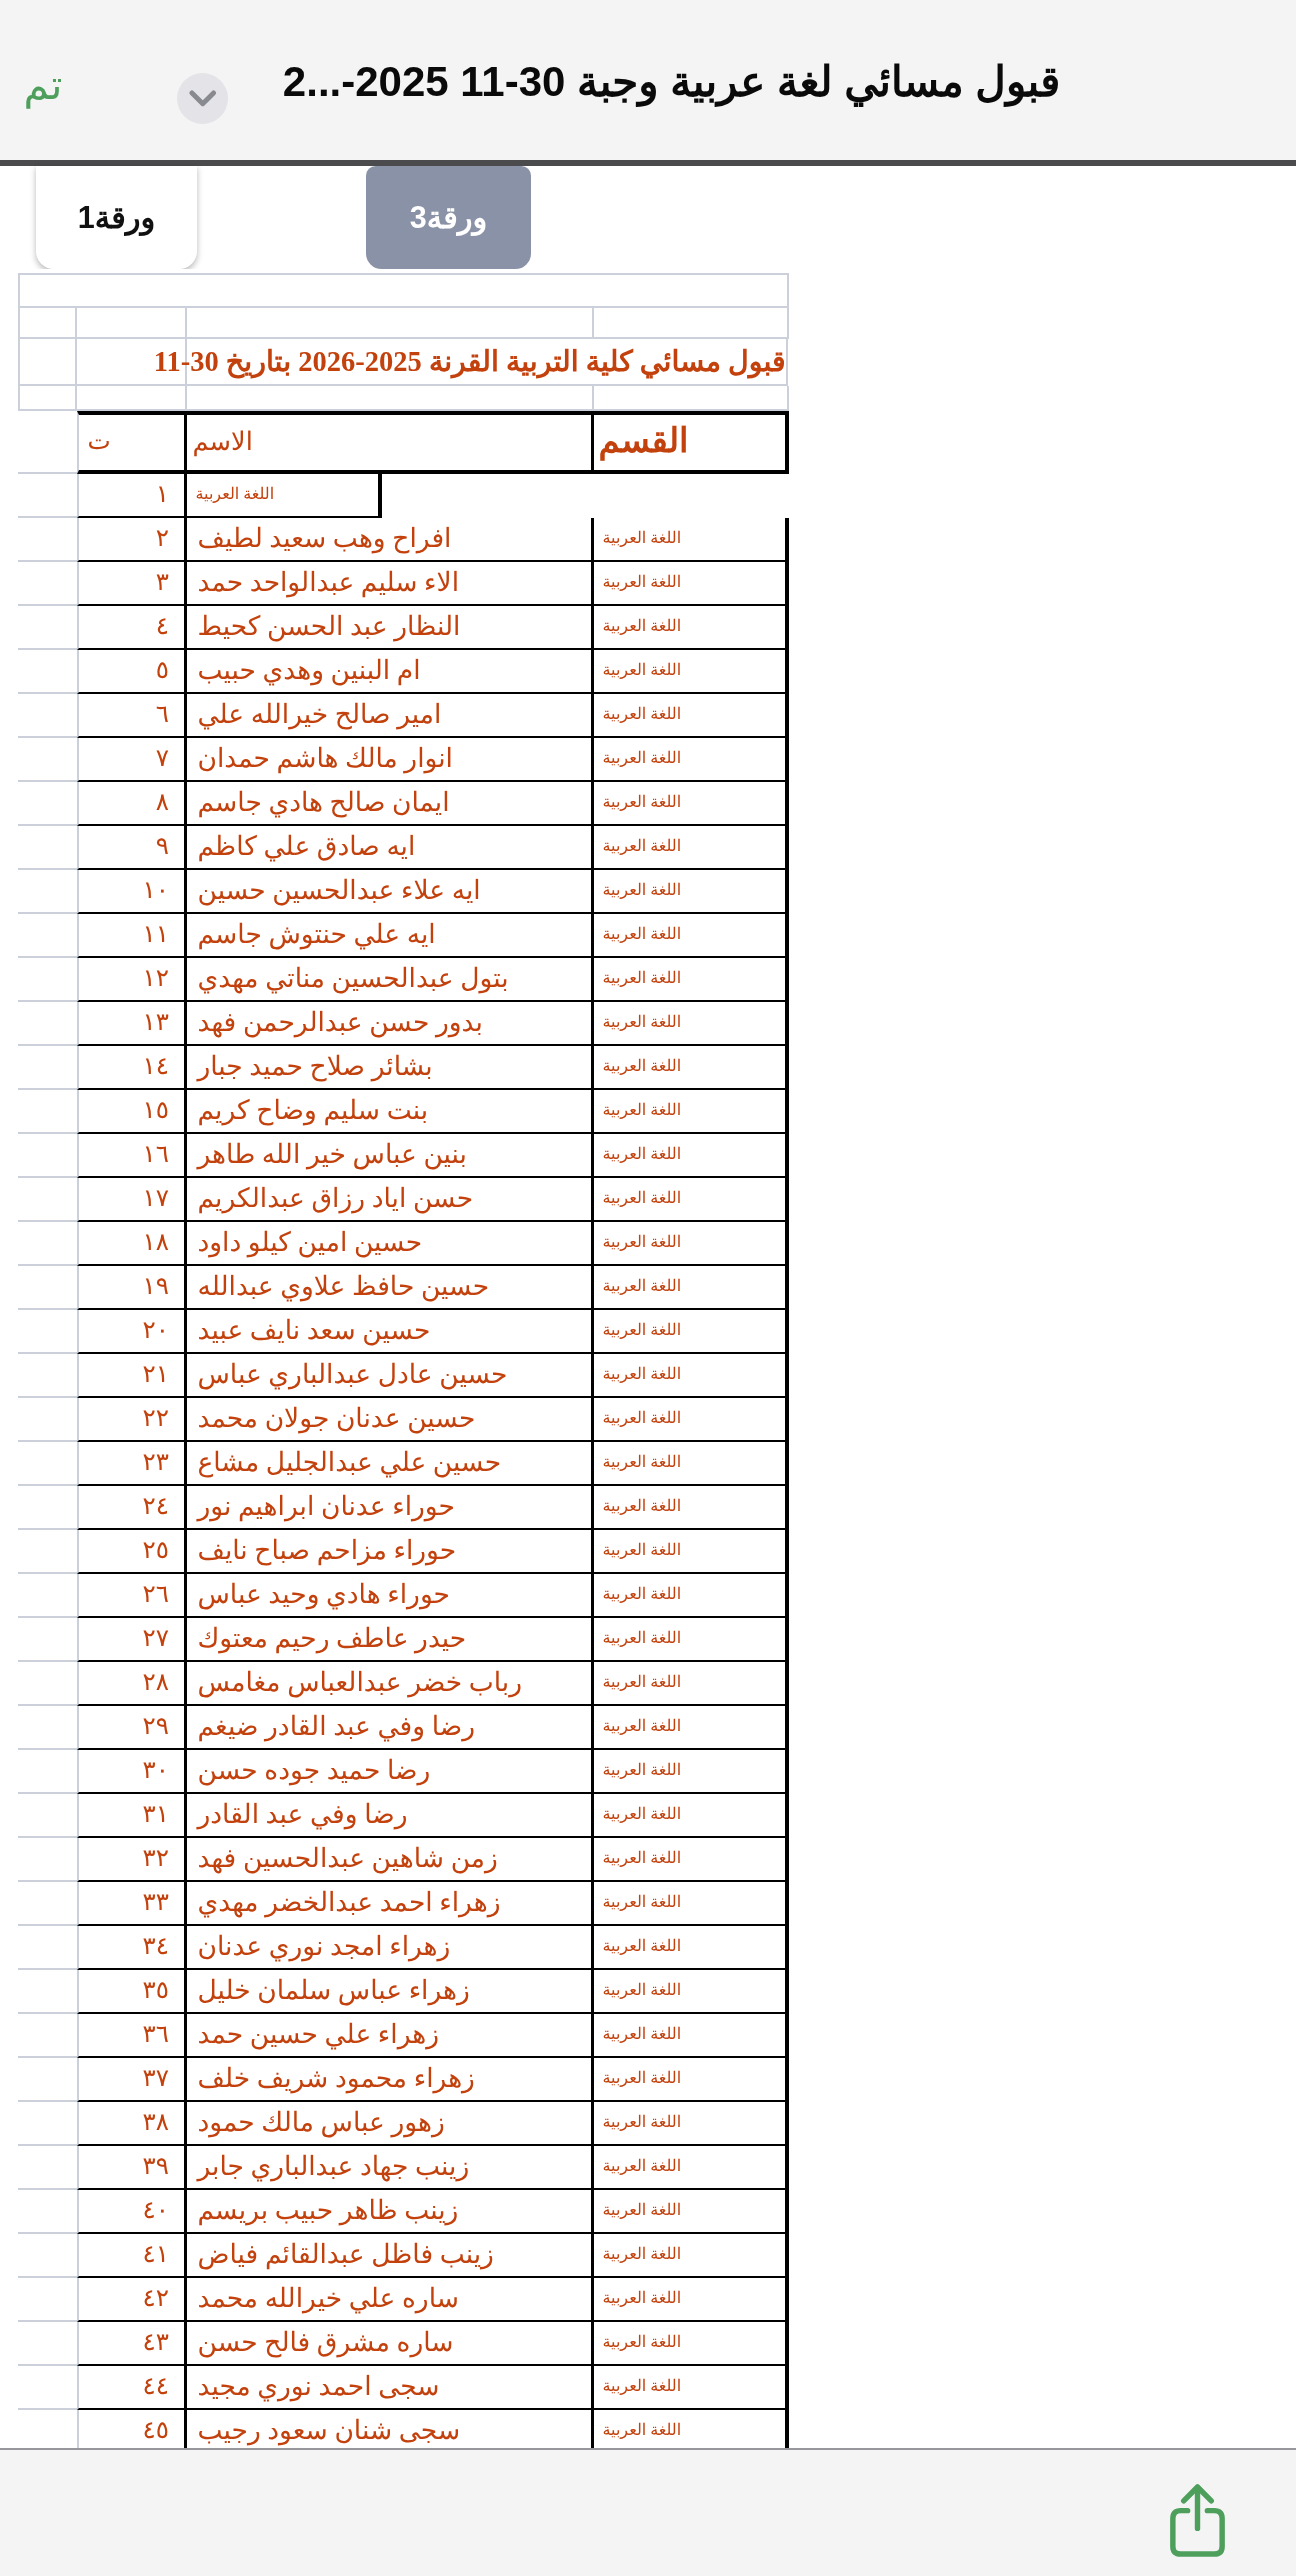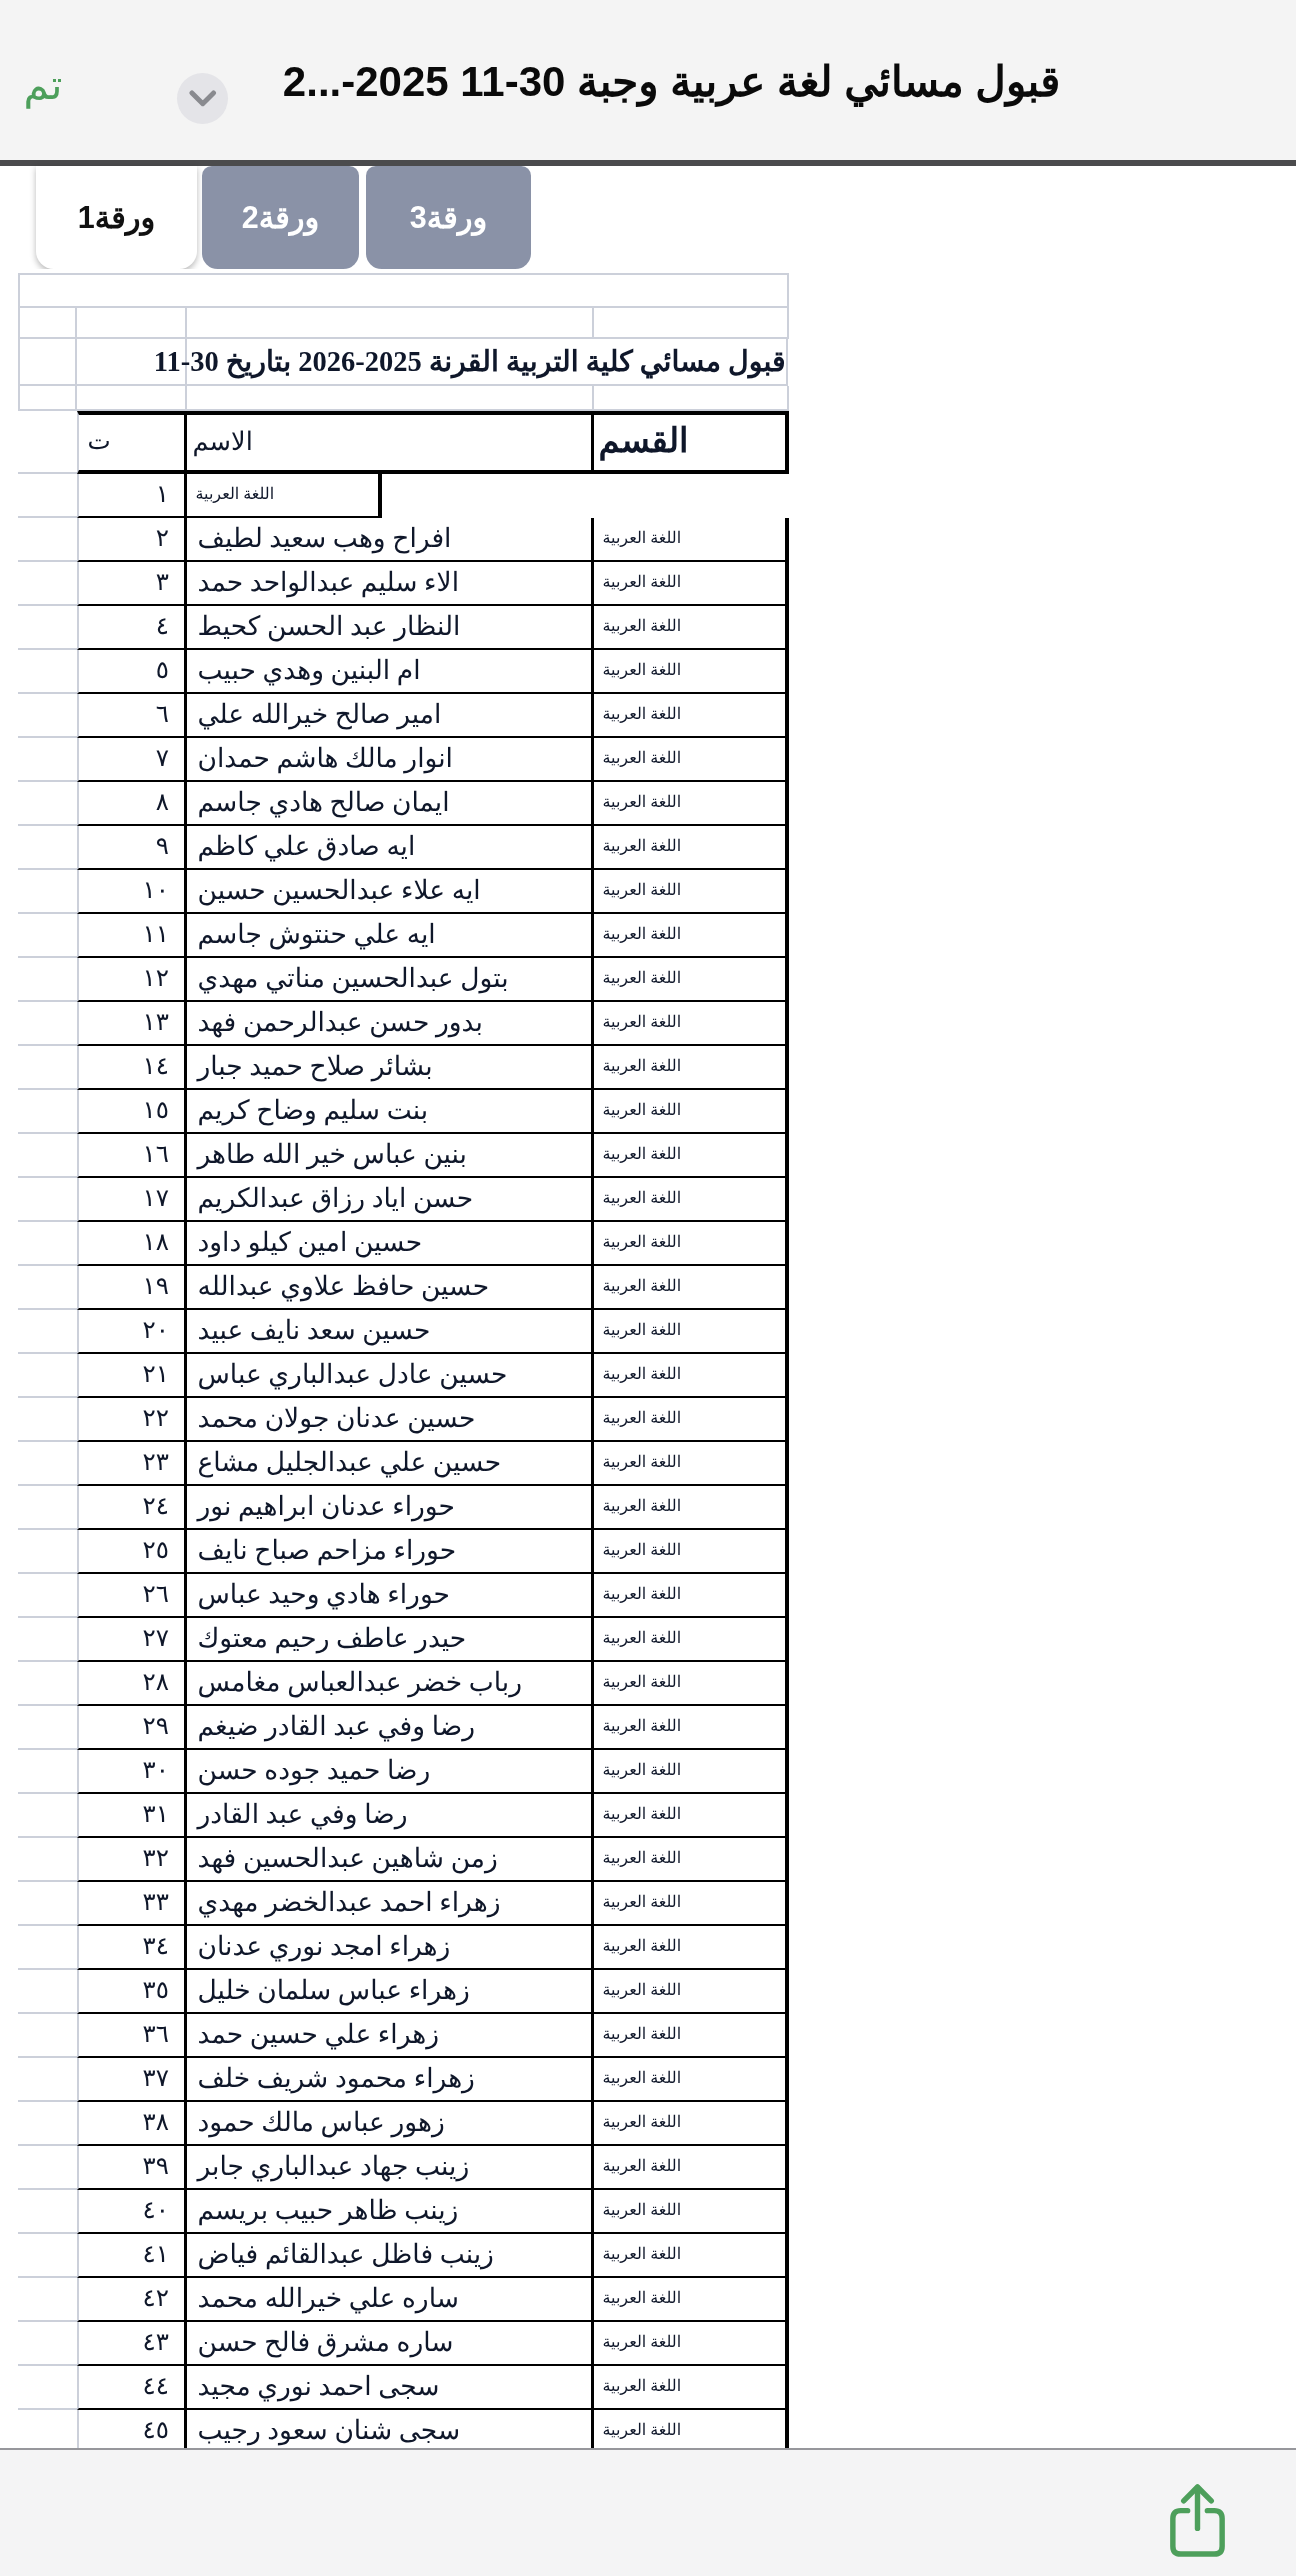--- a/index.html
+++ b/index.html
@@ -50,21 +50,21 @@
   }
   .tab.t2{left:166px;width:157px;}
   .tab.t3{left:330px;width:165px;}
   .tab.inactive{
     background:#8a92a7;color:#ffffff;
     border-radius:9.8px 9.8px 15.7px 15.7px;
   }
   
   .sheet{
     position:absolute;left:0;top:269px;width:1142px;height:2179px;
-    background:#ffffff;font-family:"Liberation Serif",serif;color:#0f172a;
+    background:#ffffff;font-family:"Liberation Serif",serif;color:#c2410c;
     overflow:hidden;
   }
   .trow{display:flex;direction:ltr;margin-left:17.7px;box-sizing:border-box;}
   .cell{box-sizing:border-box;direction:rtl;white-space:nowrap;overflow:visible;}
   :root{--grid:#ccd0da;--ink:#000;}
   
   .cg{width:59px;}   
   .cn{width:110px;}  
   .cm{width:407px;}  
   .cd{width:195px;}  
@@ -127,21 +127,20 @@
         <polyline points="4,5 15,16 26,5" fill="none" stroke="#898a8f" stroke-width="5" stroke-linecap="round" stroke-linejoin="round"></polyline>
       </svg>
     </span>
   </button>
   <div class="nav-title">قبول مسائي لغة عربية  وجبة 30-11  2025-...2</div>
 </header>
 <div class="nav-divider"></div>
 
 <nav class="tabbar">
   <div class="tab active">ورقة1</div>
-  <div class="tab t2 inactive">ورقة2</div>
   <div class="tab t3 inactive">ورقة3</div>
 </nav>
 
 <main class="sheet">
 
   <div class="trow band band1">
     <div class="cell cw"></div>
   </div>
 
   <div class="trow band band2">

